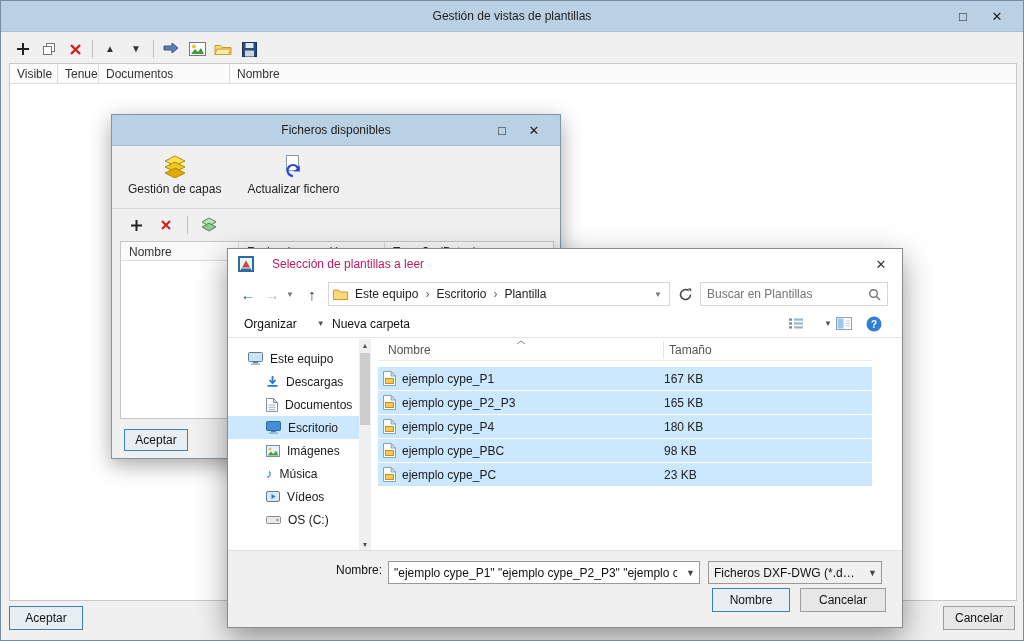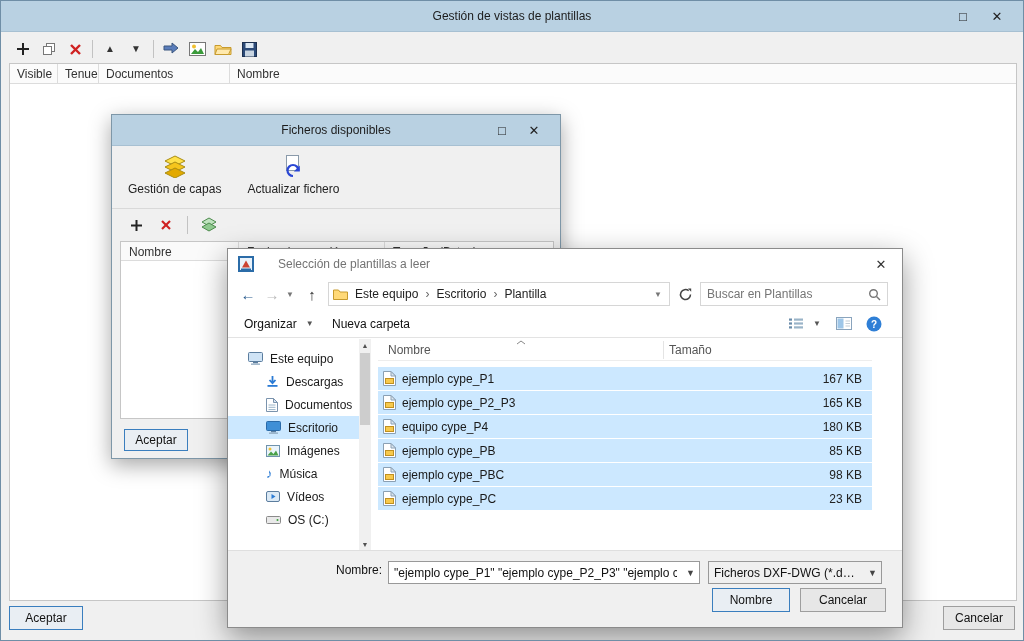--- a/index.html
+++ b/index.html
@@ -31,50 +31,50 @@
   .bigtool{display:flex;flex-direction:column;align-items:center;gap:4px;padding:4px 8px;font-size:12px;color:#222}
   .fich-sep{position:absolute;left:0;right:0;top:93px;height:1px;background:#d9d9d9}
   .small-toolbar{position:absolute;left:12px;top:99px;height:22px;display:flex;align-items:center;gap:6px}
   .fich-table{position:absolute;left:8px;top:126px;width:434px;height:178px;background:#fff;border:1px solid #c6c6c6}
   .fich-table .hdr{display:flex;height:19px;background:#fafafa;border-bottom:1px solid #dcdcdc;color:#333}
   .fich-table .hcell{display:flex;align-items:center;padding-left:8px;border-right:1px solid #dcdcdc;height:19px}
 
   
   #opendlg{position:absolute;left:226px;top:247px;width:676px;height:380px;background:#fff;border:1px solid #8b8b8b;box-shadow:0 10px 28px rgba(0,0,0,.4);z-index:10}
   .odlg-titlebar{position:absolute;left:0;top:0;right:0;height:30px;background:#fff}
-  .odlg-title{position:absolute;left:50px;top:0;height:30px;line-height:30px;color:#737373}
+  .odlg-title{position:absolute;left:44px;top:0;height:30px;line-height:30px;color:#be185d}
   .odlg-close{position:absolute;right:0;top:0;width:42px;height:30px;display:flex;align-items:center;justify-content:center;font-size:13px;color:#333}
   .navrow{position:absolute;left:0;top:31px;right:0;height:28px}
   .navglyph{position:absolute;top:0;height:28px;display:flex;align-items:center;justify-content:center;font-size:15px}
   .addressbar{position:absolute;left:100px;top:2px;width:342px;height:24px;border:1px solid #d6d6d6;background:#fff;display:flex;align-items:center;padding:0 4px;gap:2px}
   .crumb{padding:0 5px;color:#222;white-space:nowrap}
   .crumb-sep{color:#666;font-size:12px}
   .refreshbtn{position:absolute;left:446px;top:2px;width:22px;height:24px;display:flex;align-items:center;justify-content:center}
   .searchbox{position:absolute;left:472px;top:2px;width:188px;height:24px;border:1px solid #d6d6d6;background:#fff;display:flex;align-items:center}
   .searchbox input{flex:1;border:0;outline:none;font:12px "Liberation Sans",sans-serif;color:#444;padding:0 6px;background:transparent}
   .cmdrow{position:absolute;left:0;top:61px;right:0;height:28px;border-bottom:1px solid #e3e3e3}
-  .cmditem{position:absolute;top:0;height:27px;display:flex;align-items:center;gap:9px;color:#111;white-space:nowrap}
+  .cmditem{position:absolute;top:0;height:27px;display:flex;align-items:center;gap:20px;color:#111;white-space:nowrap}
   .content{position:absolute;left:0;top:90px;right:0;height:211px;background:#fff}
   .sidebar{position:absolute;left:0;top:0;width:131px;height:211px;padding-top:8px;overflow:hidden}
   .side-item{height:23px;display:flex;align-items:center;gap:7px;padding-left:20px;white-space:nowrap}
   .side-item.child{padding-left:38px}
   .side-item.selected{background:#cce8ff}
   .sscroll{position:absolute;left:131px;top:0;width:12px;height:211px;background:#f0f0f0}
   .sscroll .arr{position:absolute;left:0;width:12px;height:12px;display:flex;align-items:center;justify-content:center;font-size:7px;color:#505050}
   .sscroll .thumb{position:absolute;left:1px;width:10px;top:14px;height:72px;background:#cdcdcd}
   .flist{position:absolute;left:150px;top:0;width:494px;height:211px}
   .flist .hdr{position:absolute;left:0;top:0;right:0;height:22px;border-bottom:1px solid #ededed;color:#555}
   .flist .hname{position:absolute;left:10px;top:4px}
   .flist .hsize{position:absolute;left:291px;top:4px}
   .flist .hdiv{position:absolute;left:285px;top:2px;width:1px;height:18px;background:#e4e4e4}
   .flist .sortcaret{position:absolute;left:138px;top:1px}
   .frows{position:absolute;left:0;top:28px;right:0}
   .frow{height:23px;display:flex;align-items:center;background:#cce8ff;margin-bottom:1px}
   .fc-name{flex:0 0 286px;display:flex;align-items:center;gap:6px;padding-left:5px;overflow:hidden}
-  .fc-size{flex:1;text-align:right;padding-right:10px;color:#222}
+  .fc-size{flex:1;text-align:left;padding-right:10px;color:#222}
   .footer{position:absolute;left:0;top:301px;right:0;bottom:0;background:#f0f0f0;border-top:1px solid #dfdfdf}
   .fname-label{position:absolute;left:98px;top:12px;width:56px;text-align:right;color:#111}
   .combo{position:absolute;height:23px;border:1px solid #999;display:flex;align-items:center;background:#fff}
   .combo .cval{flex:1;overflow:hidden;white-space:nowrap;text-overflow:ellipsis;padding:0 5px;color:#111}
   .combo .carr{width:17px;text-align:center;color:#444;font-size:9px}
   .combo input{flex:1;border:0;outline:none;font:12px "Liberation Sans",sans-serif;padding:0 5px;background:transparent;color:#111}
   .filetype{background:#f0f0f0}
 </style>
 </head>
 <body>
@@ -457,38 +457,25 @@
 
           <div class="frow">
             <div class="fc-name">
                 <span>
                   <svg width="13" height="15">
                     <path d="M0.5 0.5 h7.5 l4.5 4.5 v9.5 H0.5z" fill="#fff" stroke="#8aa0b4"></path>
                     <path d="M8 0.5 l4.5 4.5 H8z" fill="#dde7ef" stroke="#8aa0b4"></path>
                     <rect x="2.5" y="7.5" width="8" height="5" fill="#f7c94c" stroke="#c09020"></rect>
                   </svg>
                 </span>
-                <span>equipo cype_P4</span>
+                <span>ejemplo cype_P4</span>
               </div>
             <div class="fc-size">180 KB</div>
           </div>
 
-          <div class="frow">
-            <div class="fc-name">
-                <span>
-                  <svg width="13" height="15">
-                    <path d="M0.5 0.5 h7.5 l4.5 4.5 v9.5 H0.5z" fill="#fff" stroke="#8aa0b4"></path>
-                    <path d="M8 0.5 l4.5 4.5 H8z" fill="#dde7ef" stroke="#8aa0b4"></path>
-                    <rect x="2.5" y="7.5" width="8" height="5" fill="#f7c94c" stroke="#c09020"></rect>
-                  </svg>
-                </span>
-                <span>ejemplo cype_PB</span>
-              </div>
-            <div class="fc-size">85 KB</div>
-          </div>
 
           <div class="frow">
             <div class="fc-name">
                 <span>
                   <svg width="13" height="15">
                     <path d="M0.5 0.5 h7.5 l4.5 4.5 v9.5 H0.5z" fill="#fff" stroke="#8aa0b4"></path>
                     <path d="M8 0.5 l4.5 4.5 H8z" fill="#dde7ef" stroke="#8aa0b4"></path>
                     <rect x="2.5" y="7.5" width="8" height="5" fill="#f7c94c" stroke="#c09020"></rect>
                   </svg>
                 </span>

